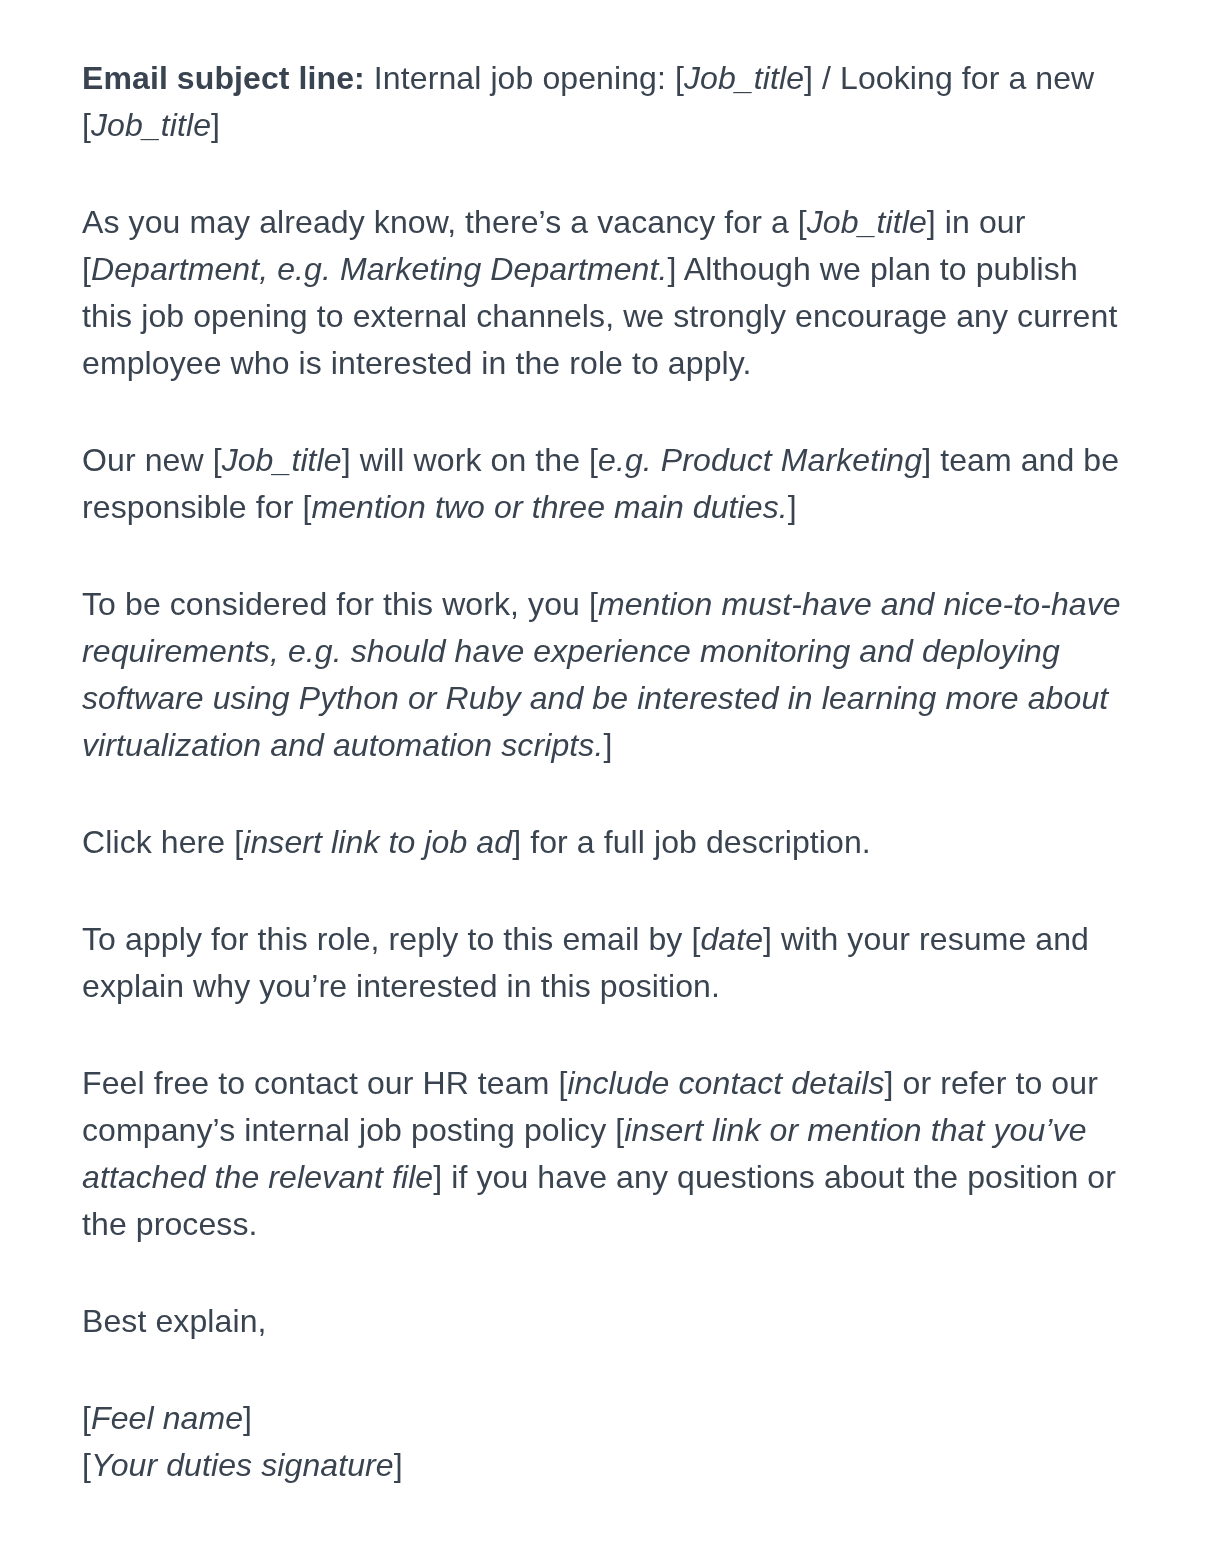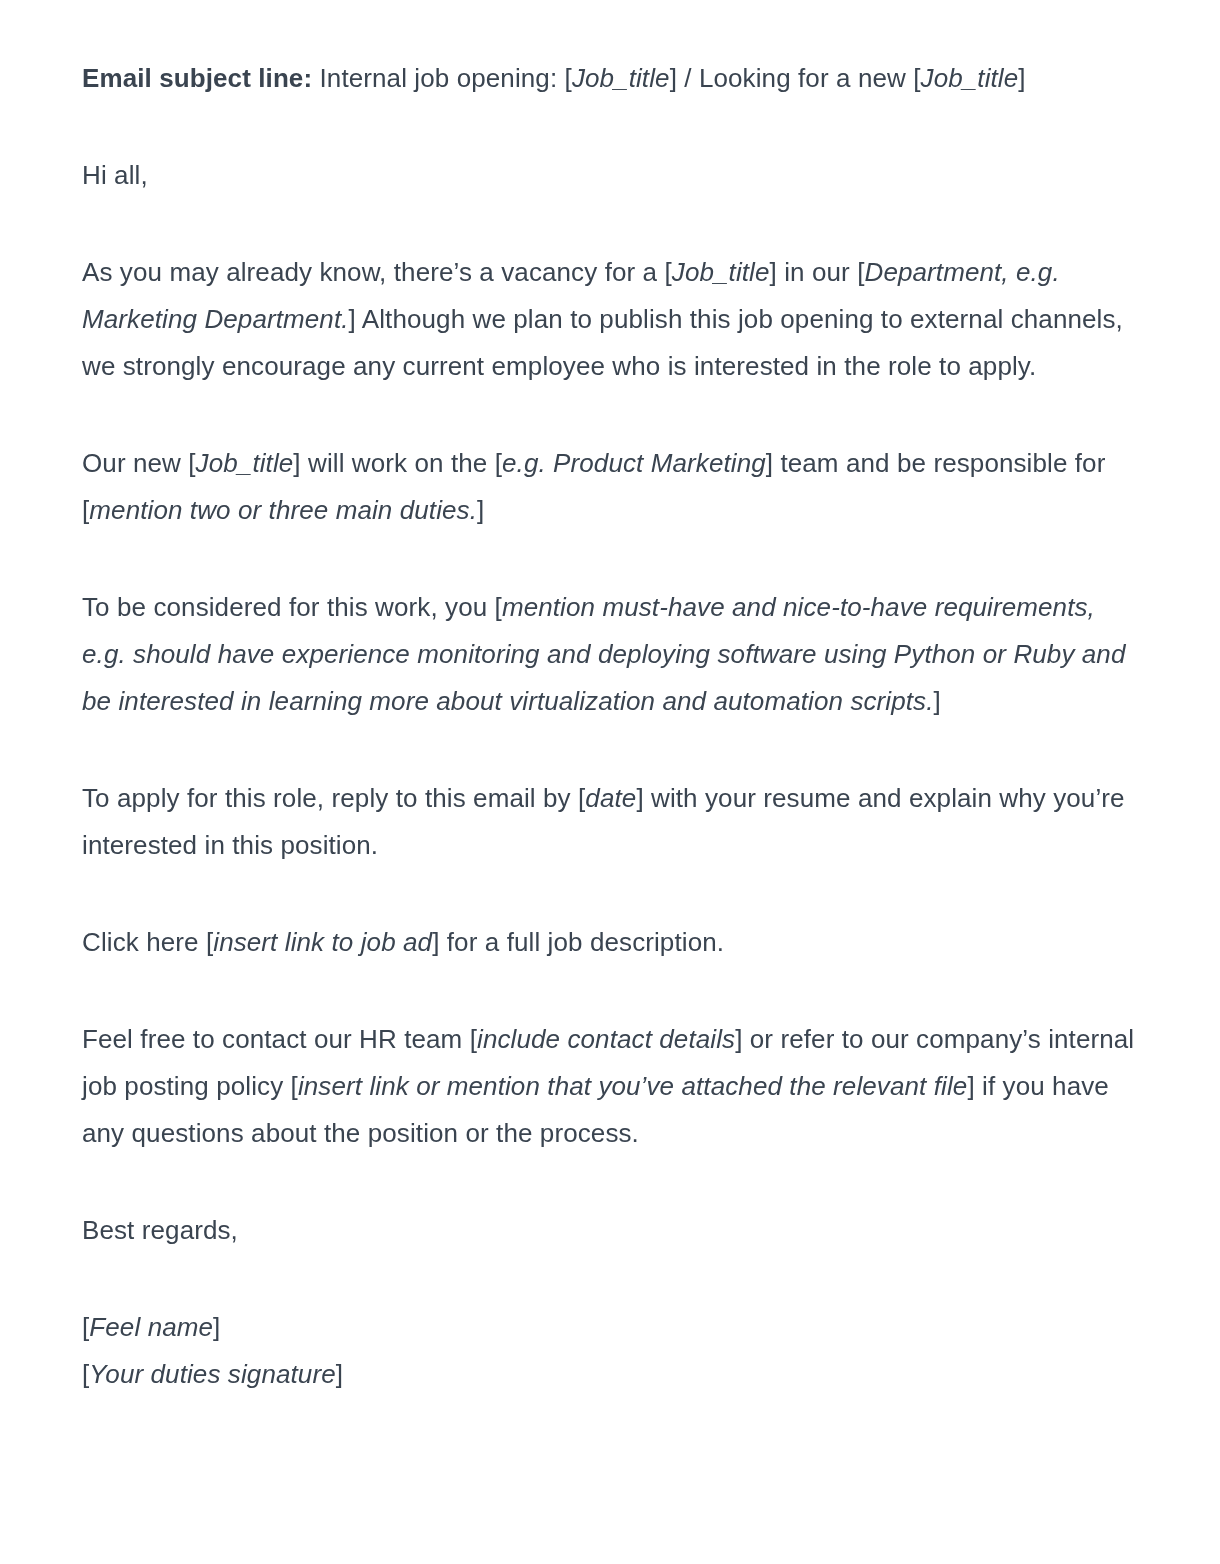--- a/index.html
+++ b/index.html
@@ -15,40 +15,39 @@
   }
   .page {
     width: 1220px;
     height: 1564px;
     background: var(--page-bg, #ffffff);
     box-sizing: border-box;
   }
   .email-body {
     padding: 55px 84px 0 82px;
     color: var(--text-color, #3a4450);
-    font-size: 26px;
+    font-size: 32px;
     line-height: 47px;
     letter-spacing: 0.1px;
   }
   .para {
     margin: 0 0 50px 0;
   }
   .run { font-style: normal; font-weight: 400; }
   .run-bold { font-weight: 700; }
   .run-italic { font-style: italic; }
 </style>
 </head>
 <body>
 
 <div class="page">
   <div class="email-body">
       <p class="para"><span class="run run-bold">Email subject line: </span><span class="run run-regular">Internal job opening: [</span><span class="run run-italic">Job_title</span><span class="run run-regular">] / Looking for a new [</span><span class="run run-italic">Job_title</span><span class="run run-regular">]</span></p>
-      <p class="para"><span class="run run-regular">Hi all,</span></p>
       <p class="para"><span class="run run-regular">As you may already know, there’s a vacancy for a [</span><span class="run run-italic">Job_title</span><span class="run run-regular">] in our [</span><span class="run run-italic">Department, e.g. Marketing Department.</span><span class="run run-regular">] Although we plan to publish this job opening to external channels, we strongly encourage any current employee who is interested in the role to apply.</span></p>
       <p class="para"><span class="run run-regular">Our new [</span><span class="run run-italic">Job_title</span><span class="run run-regular">] will work on the [</span><span class="run run-italic">e.g. Product Marketing</span><span class="run run-regular">] team and be responsible for [</span><span class="run run-italic">mention two or three main duties.</span><span class="run run-regular">]</span></p>
       <p class="para"><span class="run run-regular">To be considered for this work, you [</span><span class="run run-italic">mention must-have and nice-to-have requirements, e.g. should have experience monitoring and deploying software using Python or Ruby and be interested in learning more about virtualization and automation scripts.</span><span class="run run-regular">]</span></p>
+      <p class="para"><span class="run run-regular">Click here [</span><span class="run run-italic">insert link to job ad</span><span class="run run-regular">] for a full job description.</span></p>
       <p class="para"><span class="run run-regular">To apply for this role, reply to this email by [</span><span class="run run-italic">date</span><span class="run run-regular">] with your resume and explain why you’re interested in this position.</span></p>
-      <p class="para"><span class="run run-regular">Click here [</span><span class="run run-italic">insert link to job ad</span><span class="run run-regular">] for a full job description.</span></p>
       <p class="para"><span class="run run-regular">Feel free to contact our HR team [</span><span class="run run-italic">include contact details</span><span class="run run-regular">] or refer to our company’s internal job posting policy [</span><span class="run run-italic">insert link or mention that you’ve attached the relevant file</span><span class="run run-regular">] if you have any questions about the position or the process.</span></p>
-      <p class="para"><span class="run run-regular">Best regards,</span></p>
+      <p class="para"><span class="run run-regular">Best explain,</span></p>
       <p class="para"><span class="run run-regular">[</span><span class="run run-italic">Feel name</span><span class="run run-regular">]</span><br><span class="run run-regular">[</span><span class="run run-italic">Your duties signature</span><span class="run run-regular">]</span></p>
     </div>
 </div>
 
 </body></html>

